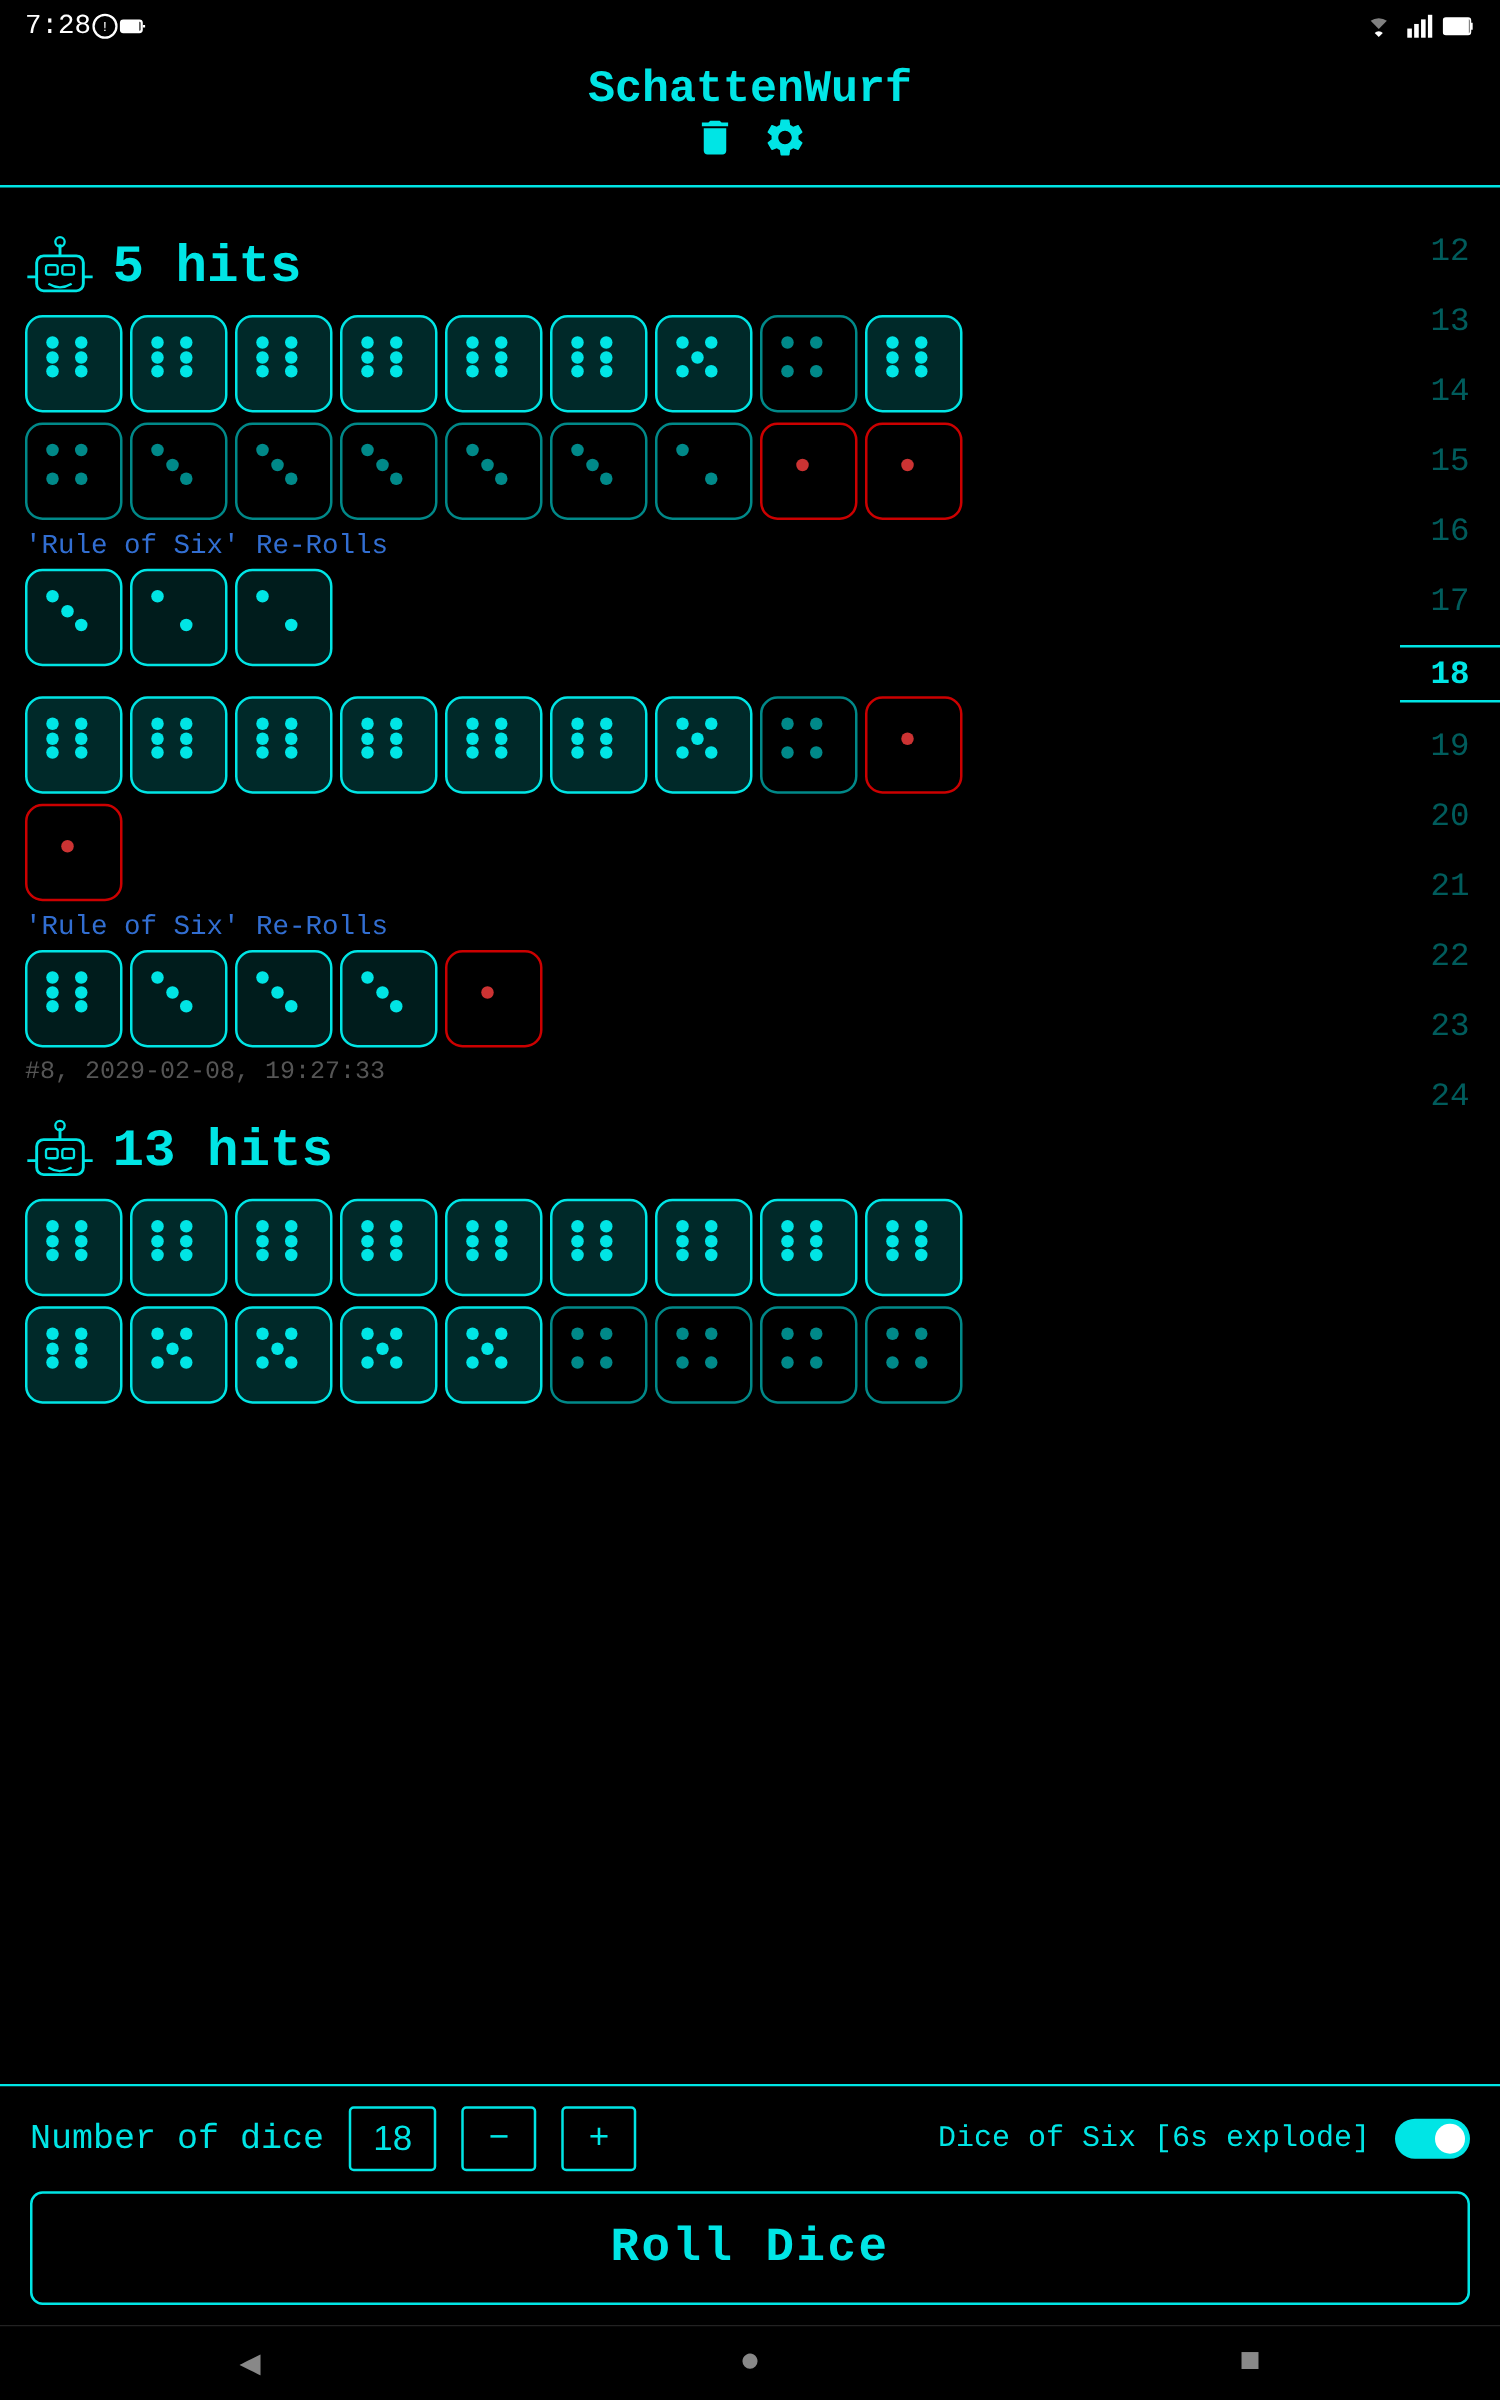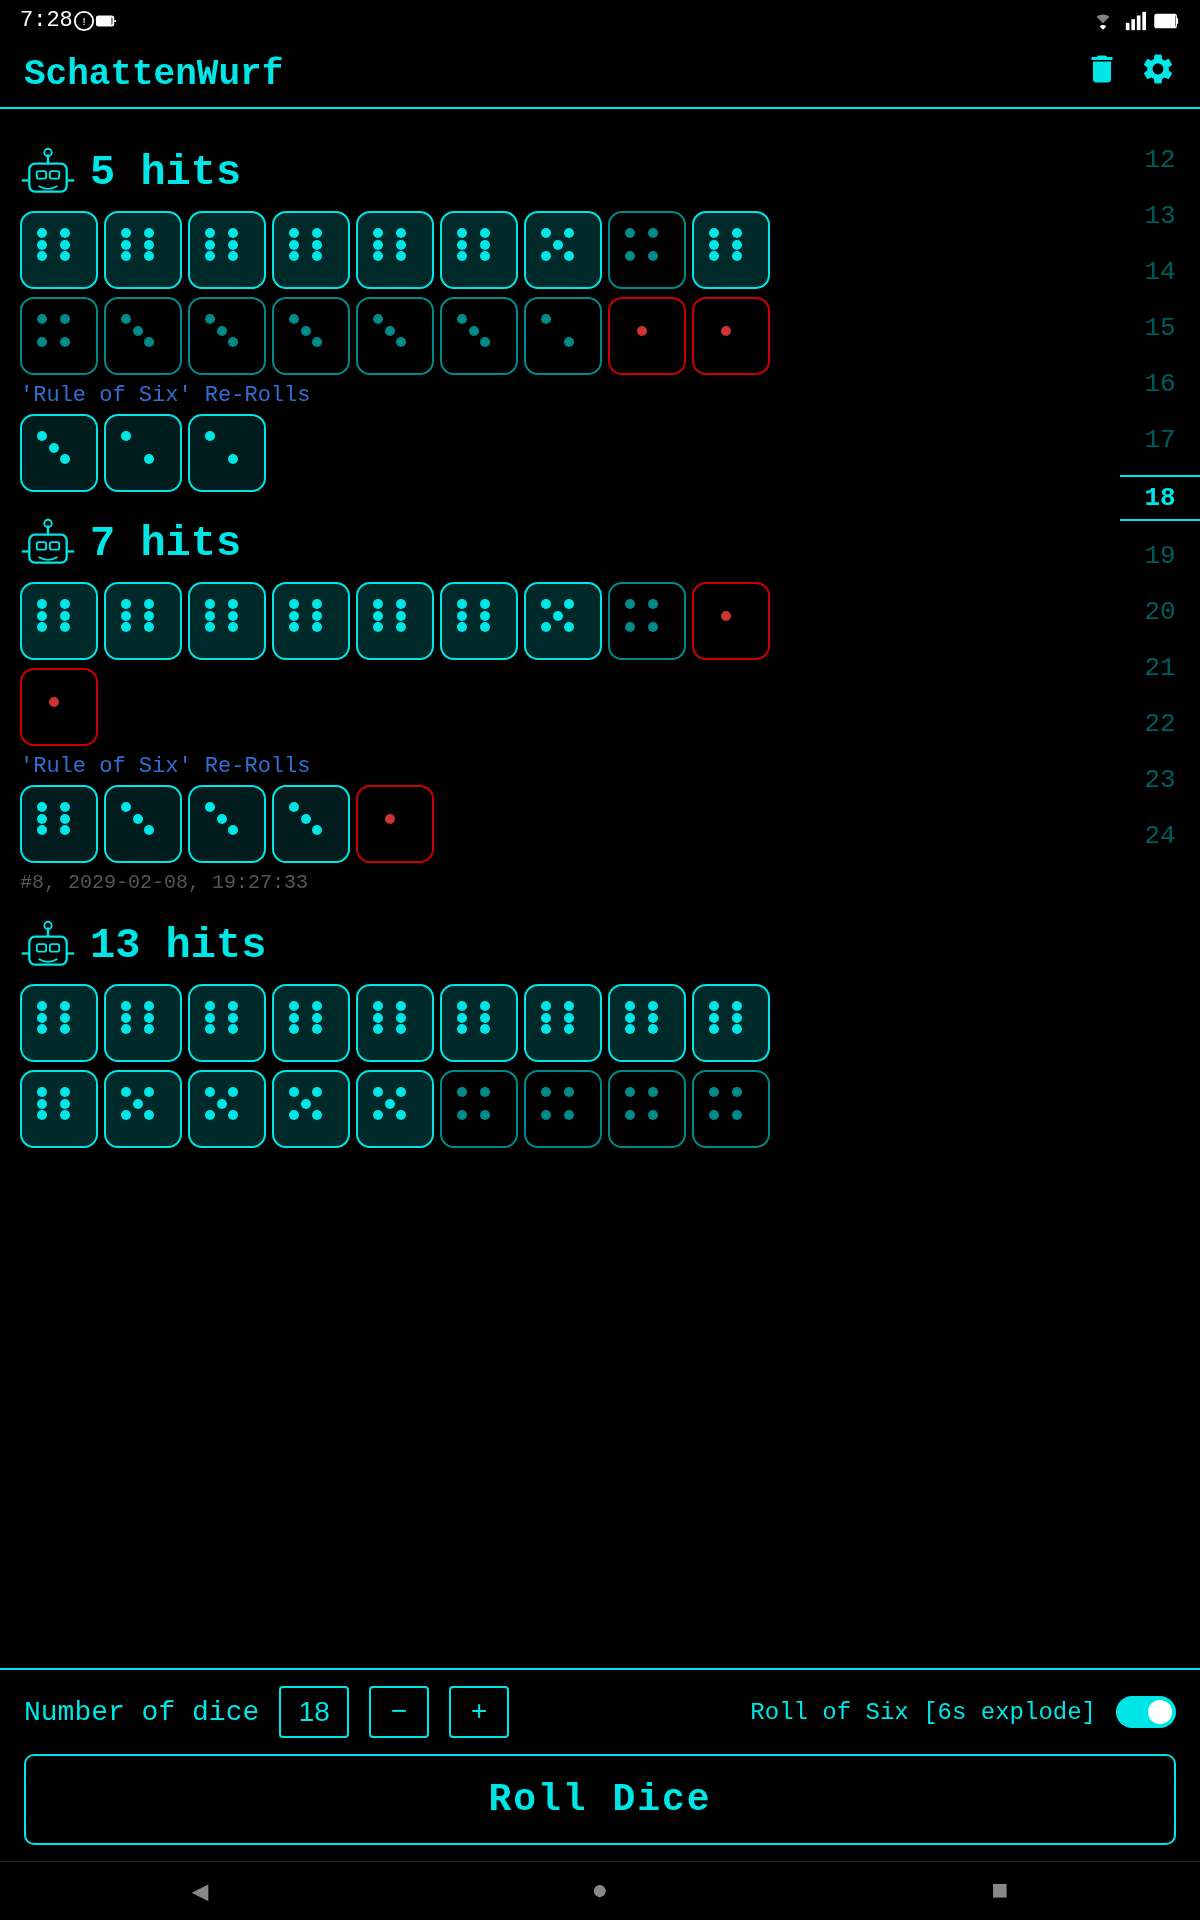--- a/index.html
+++ b/index.html
@@ -26,20 +26,21 @@
     .status-left { display: flex; align-items: center; gap: 0; justify-content: center; }
     .status-right { display: flex; align-items: center; gap: 8px; }
 
     
     .top-bar {
       display: flex;
       justify-content: space-between;
       align-items: center;
       padding: 10px 24px;
       border-bottom: 2px solid #00e5e5;
+      flex-direction: column;
     }
     .app-title {
       font-size: 36px;
       font-weight: bold;
       color: #00e5e5;
     }
     .top-icons { display: flex; gap: 20px; }
     .top-icon {
       font-size: 32px;
       color: #00e5e5;
@@ -821,33 +822,20 @@
               <div class="dot-cell"></div>
               <div class="dot-cell">
                 <div class="dot"></div>
               </div>
             </div>
           </div>
       </div>
     </div>
 
     <div class="roll-block">
-      <div class="roll-header">
-        <svg class="robot-icon" viewBox="0 0 60 60" fill="none">
-          <rect x="10" y="20" width="40" height="30" rx="6" stroke="#00e5e5" stroke-width="2.5" fill="none"></rect>
-          <rect x="18" y="28" width="10" height="8" rx="2" stroke="#00e5e5" stroke-width="2" fill="none"></rect>
-          <rect x="32" y="28" width="10" height="8" rx="2" stroke="#00e5e5" stroke-width="2" fill="none"></rect>
-          <line x1="30" y1="20" x2="30" y2="10" stroke="#00e5e5" stroke-width="2.5"></line>
-          <circle cx="30" cy="8" r="4" stroke="#00e5e5" stroke-width="2" fill="none"></circle>
-          <line x1="10" y1="38" x2="2" y2="38" stroke="#00e5e5" stroke-width="2.5"></line>
-          <line x1="50" y1="38" x2="58" y2="38" stroke="#00e5e5" stroke-width="2.5"></line>
-          <path d="M20 44 Q30 50 40 44" stroke="#00e5e5" stroke-width="2" fill="none"></path>
-        </svg>
-        <span class="hits-label">7 hits</span>
-      </div>
 
       <div class="dice-grid">
         <div class="die die-6 hit">
             <div class="die-dots">
               <div class="dot-cell">
                 <div class="dot"></div>
               </div>
               <div class="dot-cell"></div>
               <div class="dot-cell">
                 <div class="dot"></div>
@@ -1641,21 +1629,21 @@
     <div class="sidebar-num dim">24</div>
   </div>
 </div>
 
 <div class="bottom-bar">
   <div class="controls-row">
     <span class="controls-label">Number of dice</span>
     <input class="dice-count-box" type="text" value="18" readonly="" style="">
     <div class="stepper-btn">−</div>
     <div class="stepper-btn">+</div>
-    <span class="rule-label">Roll of Six [6s explode]</span>
+    <span class="rule-label">Dice of Six [6s explode]</span>
     <div class="toggle">
       <div class="toggle-knob"></div>
     </div>
   </div>
   <div class="roll-btn">Roll Dice</div>
 
   <div class="nav-bar">
     <span class="nav-icon">◀</span>
     <span class="nav-icon">●</span>
     <span class="nav-icon">■</span>

